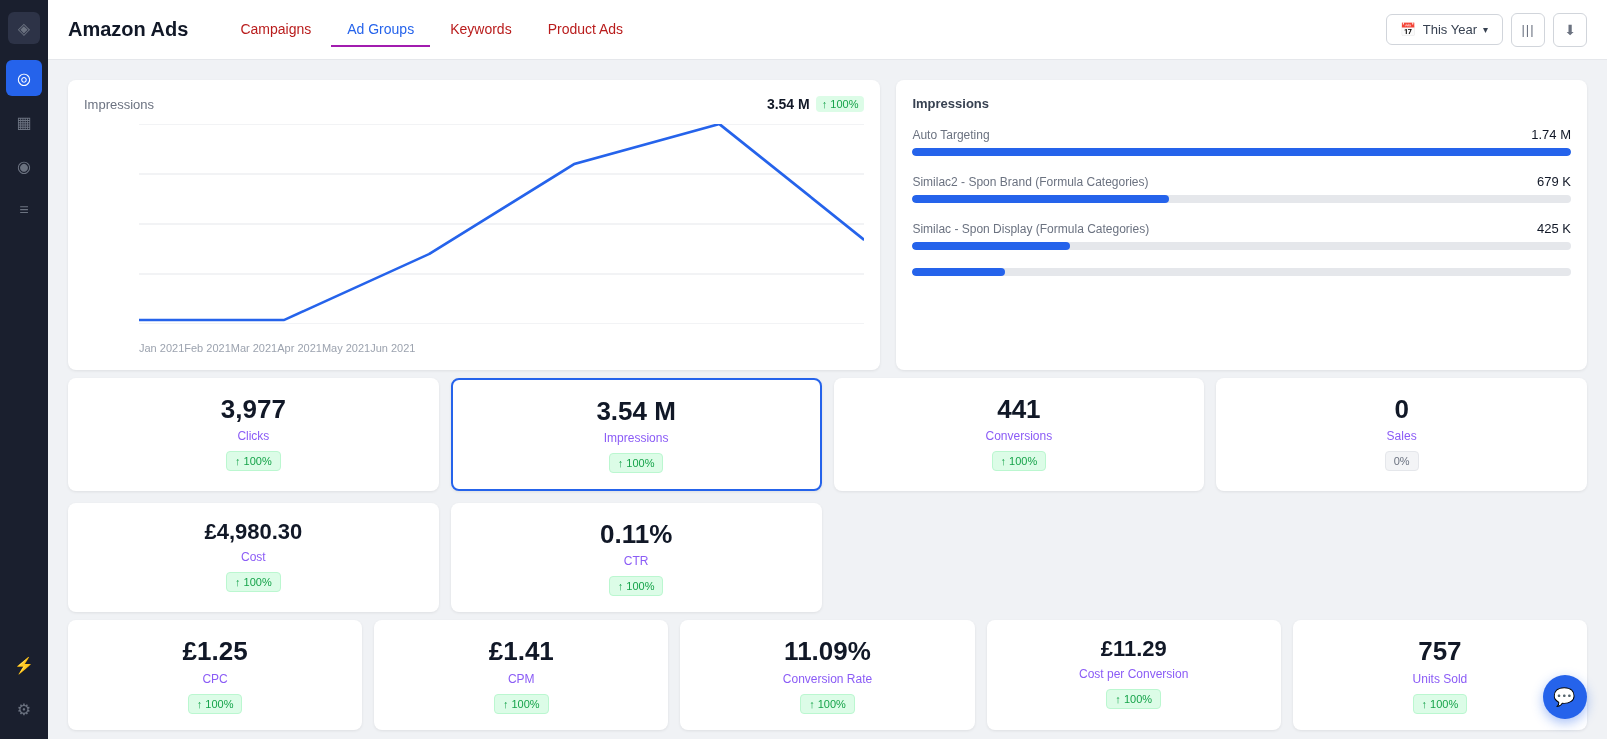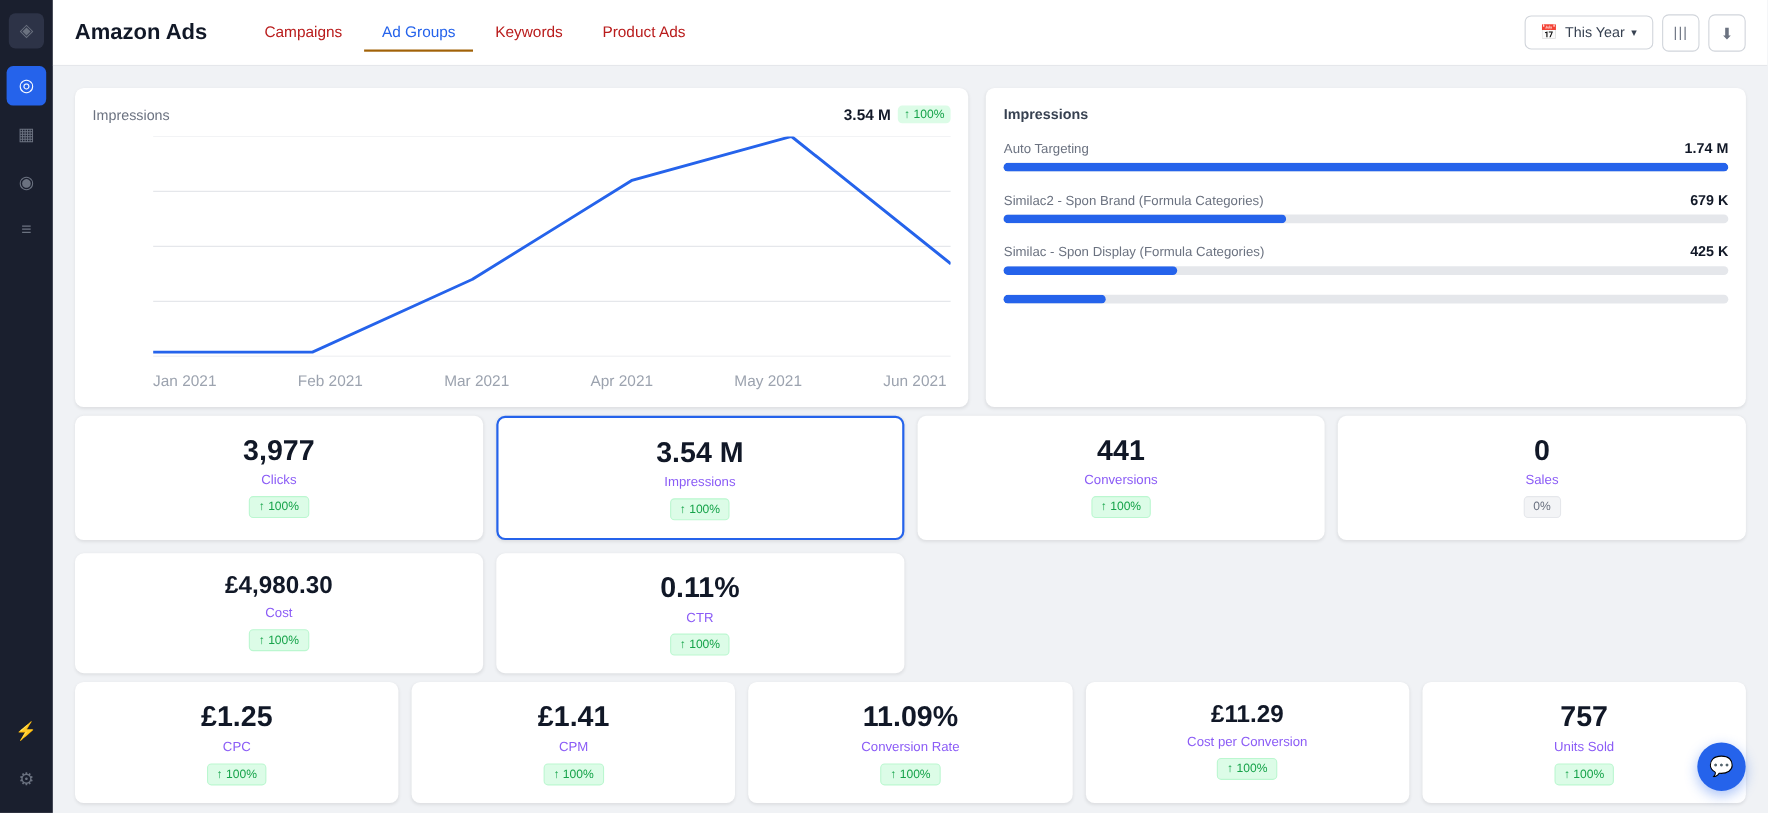--- a/index.html
+++ b/index.html
@@ -68,21 +68,21 @@
     .nav-tab {
       padding: 8px 16px;
       color: #b91c1c;
       font-size: 14px;
       cursor: pointer;
       border-bottom: 2px solid transparent;
       text-decoration: none;
     }
     .nav-tab.active {
       color: #2563eb;
-      border-bottom: 2px solid #a16207;
+      border-bottom: 2px solid #a21caf;
       font-weight: 500;
     }
     .header-actions {
       display: flex;
       align-items: center;
       gap: 8px;
     }
     .date-btn {
       display: flex;
       align-items: center;
@@ -171,22 +171,21 @@
     }
     .chart-area {
       position: absolute;
       left: 55px; right: 0; top: 0; bottom: 30px;
     }
     .chart-x-labels {
       position: absolute;
       left: 55px; right: 4px;
       bottom: 0;
       display: flex;
-      justify-content: space-between;
-      font-size: 14px;
+      font-size: 11px;
       color: #9ca3af;
     }
 
     
     .impressions-card .imp-title {
       font-size: 13px;
       color: #374151;
       font-weight: 600;
       margin-bottom: 16px;
     }
@@ -198,21 +197,21 @@
       justify-content: space-between;
       align-items: center;
       margin-bottom: 6px;
     }
     .imp-row-label {
       font-size: 12px;
       color: #6b7280;
     }
     .imp-row-value {
       font-size: 13px;
-      font-weight: 700;
+      font-weight: 400;
       color: #111827;
     }
     .imp-bar-bg {
       height: 8px;
       background: #e5e7eb;
       border-radius: 4px;
       overflow: hidden;
     }
     .imp-bar-fill {
       height: 100%;

